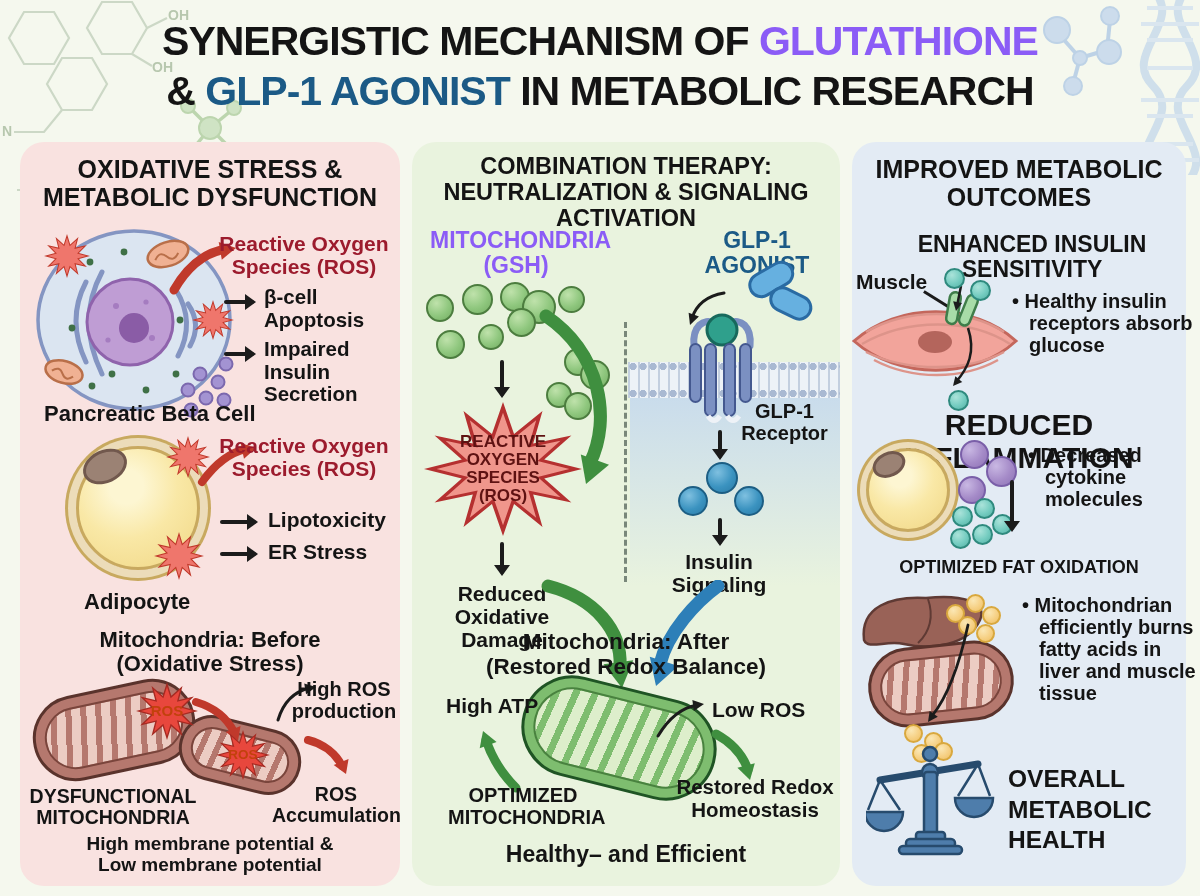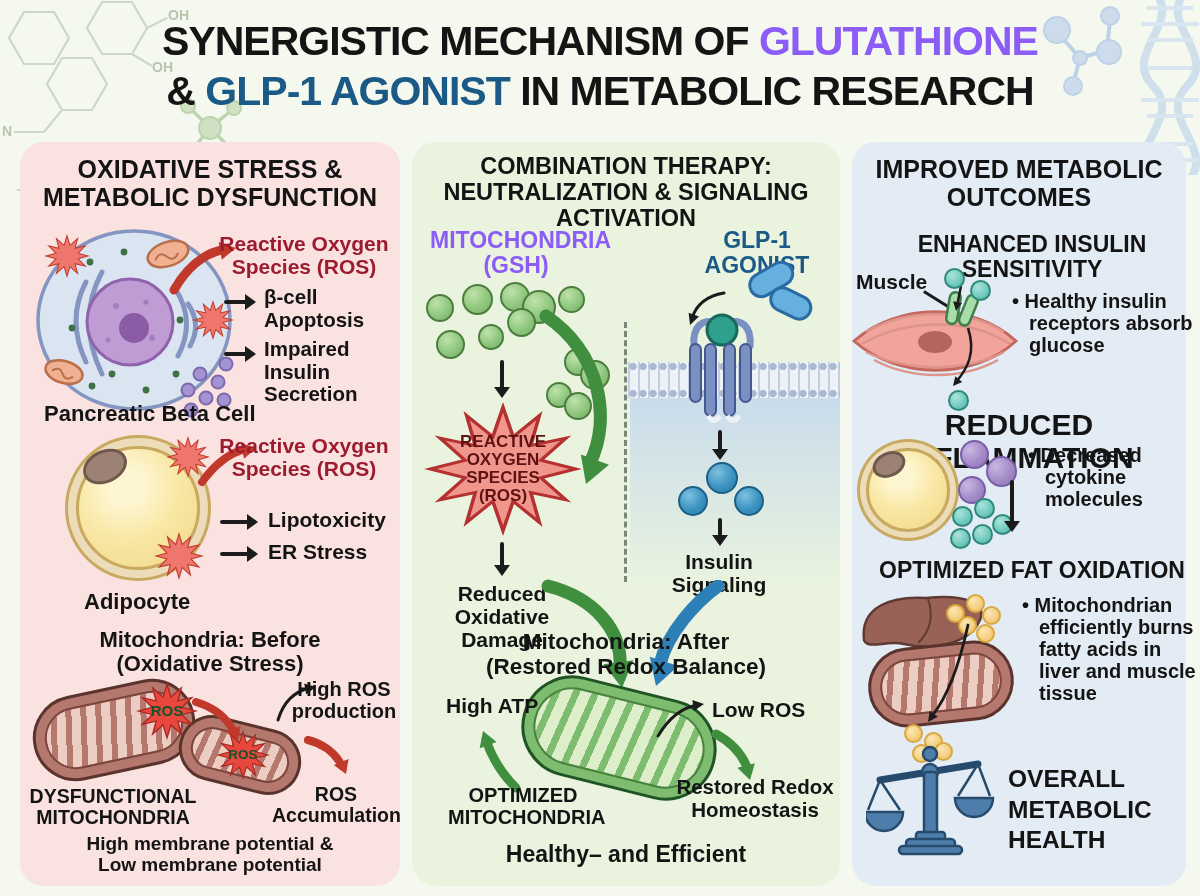--- a/index.html
+++ b/index.html
@@ -26,21 +26,21 @@
   .arr-d::after{content:"";position:absolute;bottom:-10px;left:-6.5px;border:8px solid transparent;border-top:11px solid #1b1b1b;}
   .ptr{position:absolute;height:2.5px;background:#1b1b1b;transform-origin:left center;}
   
   .burst{position:absolute;}
   .burst .b-o,.burst .b-i{position:absolute;clip-path:polygon(100% 50%,76.1% 57%,93.3% 75%,69.1% 69.1%,75% 93.3%,57% 76.1%,50% 100%,43% 76.1%,25% 93.3%,30.9% 69.1%,6.7% 75%,23.9% 57%,0% 50%,23.9% 43%,6.7% 25%,30.9% 30.9%,25% 6.7%,43% 23.9%,50% 0%,57% 23.9%,75% 6.7%,69.1% 30.9%,93.3% 25%,76.1% 43%);}
   .burst .b-o{inset:0;}
   .burst .b-i{inset:8%;}
   .burst.red .b-o{background:#a62a22;} .burst.red .b-i{background:#e8473d;}
   .burst.plain .b-o{background:#c0392b;} .burst.plain .b-i{background:#ef766c;}
   .burst.salmon .b-o{background:#b53030;} .burst.salmon .b-i{background:#f0968c;}
-  .b-t{position:absolute;inset:0;display:flex;align-items:center;justify-content:center;color:#14532d;text-align:center;line-height:1.05;}
+  .b-t{position:absolute;inset:0;display:flex;align-items:center;justify-content:center;color:#c2410c;text-align:center;line-height:1.05;}
   .b-t.dark{color:#5e1212;}
   
   .sph{position:absolute;border-radius:50%;border:2.5px solid #4c7d3f;background:radial-gradient(circle at 35% 30%,#bfe2ab,#8fc77e 55%,#74ad63);}
   .sph.blue{border-color:#1c5e84;background:radial-gradient(circle at 35% 30%,#7fc0e0,#3b93c0 55%,#2a7aa6);}
   .sph.teal{border-color:#2f8a7e;background:radial-gradient(circle at 35% 30%,#abe3da,#74ccc0 55%,#55b0a4);}
   .sph.purp{border-color:#7a5fa8;background:radial-gradient(circle at 30% 30%,#c9b8e3,#a58bc8 55%,#8d72b5);}
   .sph.yel{border-color:#d9a83e;background:radial-gradient(circle at 35% 30%,#fbe7b4,#f6d084 55%,#edbf62);}
   
   .mito{position:absolute;border:3.5px solid #5a332c;background:#b5786e;border-radius:48px;}
   .mito .inner{position:absolute;inset:9px;border-radius:40px;border:2px solid #7a453c;
@@ -313,20 +313,21 @@
       <circle cx="38" cy="22" r="15" fill="#2fa08c" stroke="#17695c" stroke-width="3"></circle>
       <g fill="#7b90c2" stroke="#44588f" stroke-width="2">
         <rect x="6" y="36" width="11" height="58" rx="5.5"></rect>
         <rect x="21" y="36" width="11" height="72" rx="5.5"></rect>
         <rect x="40" y="36" width="11" height="72" rx="5.5"></rect>
         <rect x="56" y="36" width="11" height="58" rx="5.5"></rect>
       </g>
       <path d="M24,108 q6,9 12,0" fill="none" stroke="#eef2f7" stroke-width="5"></path>
       <path d="M43,108 q6,9 12,0" fill="none" stroke="#eef2f7" stroke-width="5"></path>
     </svg>
+    <div class="t center" style="left:320px;top:258px;width:105px;font-size:20px;">GLP-1 Receptor</div>
     <div class="arr-d" style="left:306px;top:288px;height:28px;"></div>
     <div class="sph blue" style="left:294px;top:320px;width:28px;height:28px;"></div>
     <div class="sph blue" style="left:266px;top:344px;width:26px;height:26px;"></div>
     <div class="sph blue" style="left:322px;top:344px;width:26px;height:26px;"></div>
     <div class="arr-d" style="left:306px;top:376px;height:26px;"></div>
     <div class="t center" style="left:252px;top:408px;width:110px;font-size:21px;">Insulin Signaling</div>
     <svg class="abs" style="left:218px;top:438px;" width="100" height="112" viewBox="0 0 100 112">
       <path d="M88,6 C66,22 38,52 30,84" fill="none" stroke="#2d7fb8" stroke-width="13" stroke-linecap="round"></path>
       <polygon points="-26,-15 0,0 -26,15" transform="translate(26,106) rotate(108)" fill="#2d7fb8"></polygon>
     </svg>
@@ -390,21 +391,21 @@
     <div class="sph purp" style="left:134px;top:314px;width:27px;height:27px;"></div>
     <div class="sph purp" style="left:106px;top:334px;width:24px;height:24px;"></div>
     <div class="sph teal" style="left:100px;top:364px;width:17px;height:17px;"></div>
     <div class="sph teal" style="left:122px;top:356px;width:17px;height:17px;"></div>
     <div class="sph teal" style="left:140px;top:372px;width:17px;height:17px;"></div>
     <div class="sph teal" style="left:98px;top:386px;width:17px;height:17px;"></div>
     <div class="sph teal" style="left:120px;top:382px;width:17px;height:17px;"></div>
     <div class="arr-d" style="left:158px;top:338px;height:50px;"></div>
     <div class="t bullet" style="left:176px;top:302px;width:158px;font-size:20px;">Decreased cytokine molecules</div>
 
-    <div class="t center" style="left:20px;top:416px;width:320px;font-size:23px;">OPTIMIZED FAT OXIDATION</div>
+    <div class="t center" style="left:7px;top:416px;width:320px;font-size:18px;">OPTIMIZED FAT OXIDATION</div>
     <svg class="abs" style="left:6px;top:446px;" width="152" height="72" viewBox="0 0 152 72">
       <path d="M6,52 C2,18 34,8 68,10 C104,6 130,14 122,32 C110,58 72,62 46,56 C28,52 10,62 6,52 Z" fill="#996257" stroke="#5f3a34" stroke-width="2.5"></path>
       <path d="M70,11 C76,28 72,44 60,55" fill="none" stroke="#5f3a34" stroke-width="2"></path>
     </svg>
     <div class="mito" style="left:16px;top:502px;width:140px;height:74px;transform:rotate(-6deg);border-radius:40px;">
         <div class="inner" style="border-radius:32px;"></div>
       </div>
     <div class="sph yel" style="left:94px;top:462px;width:15px;height:15px;"></div>
     <div class="sph yel" style="left:114px;top:452px;width:15px;height:15px;"></div>
     <div class="sph yel" style="left:106px;top:474px;width:15px;height:15px;"></div>

